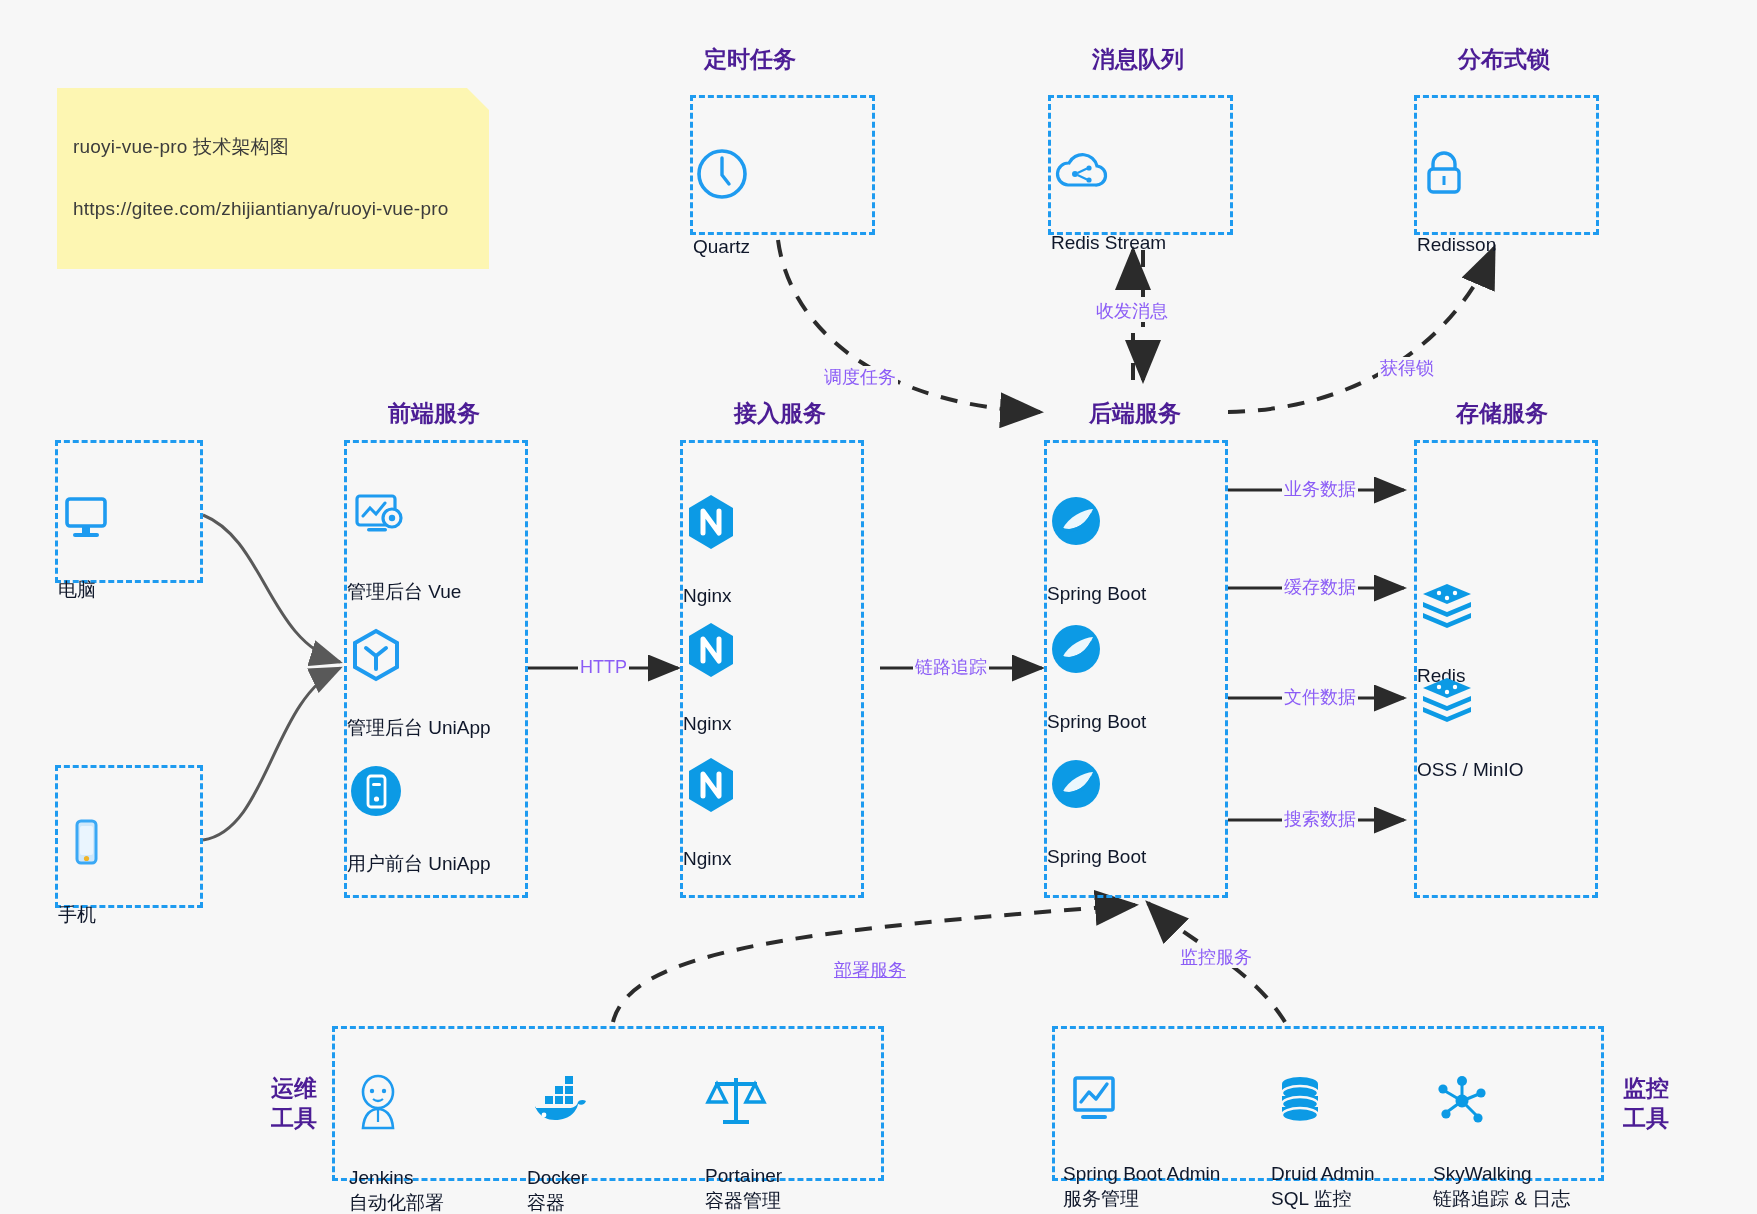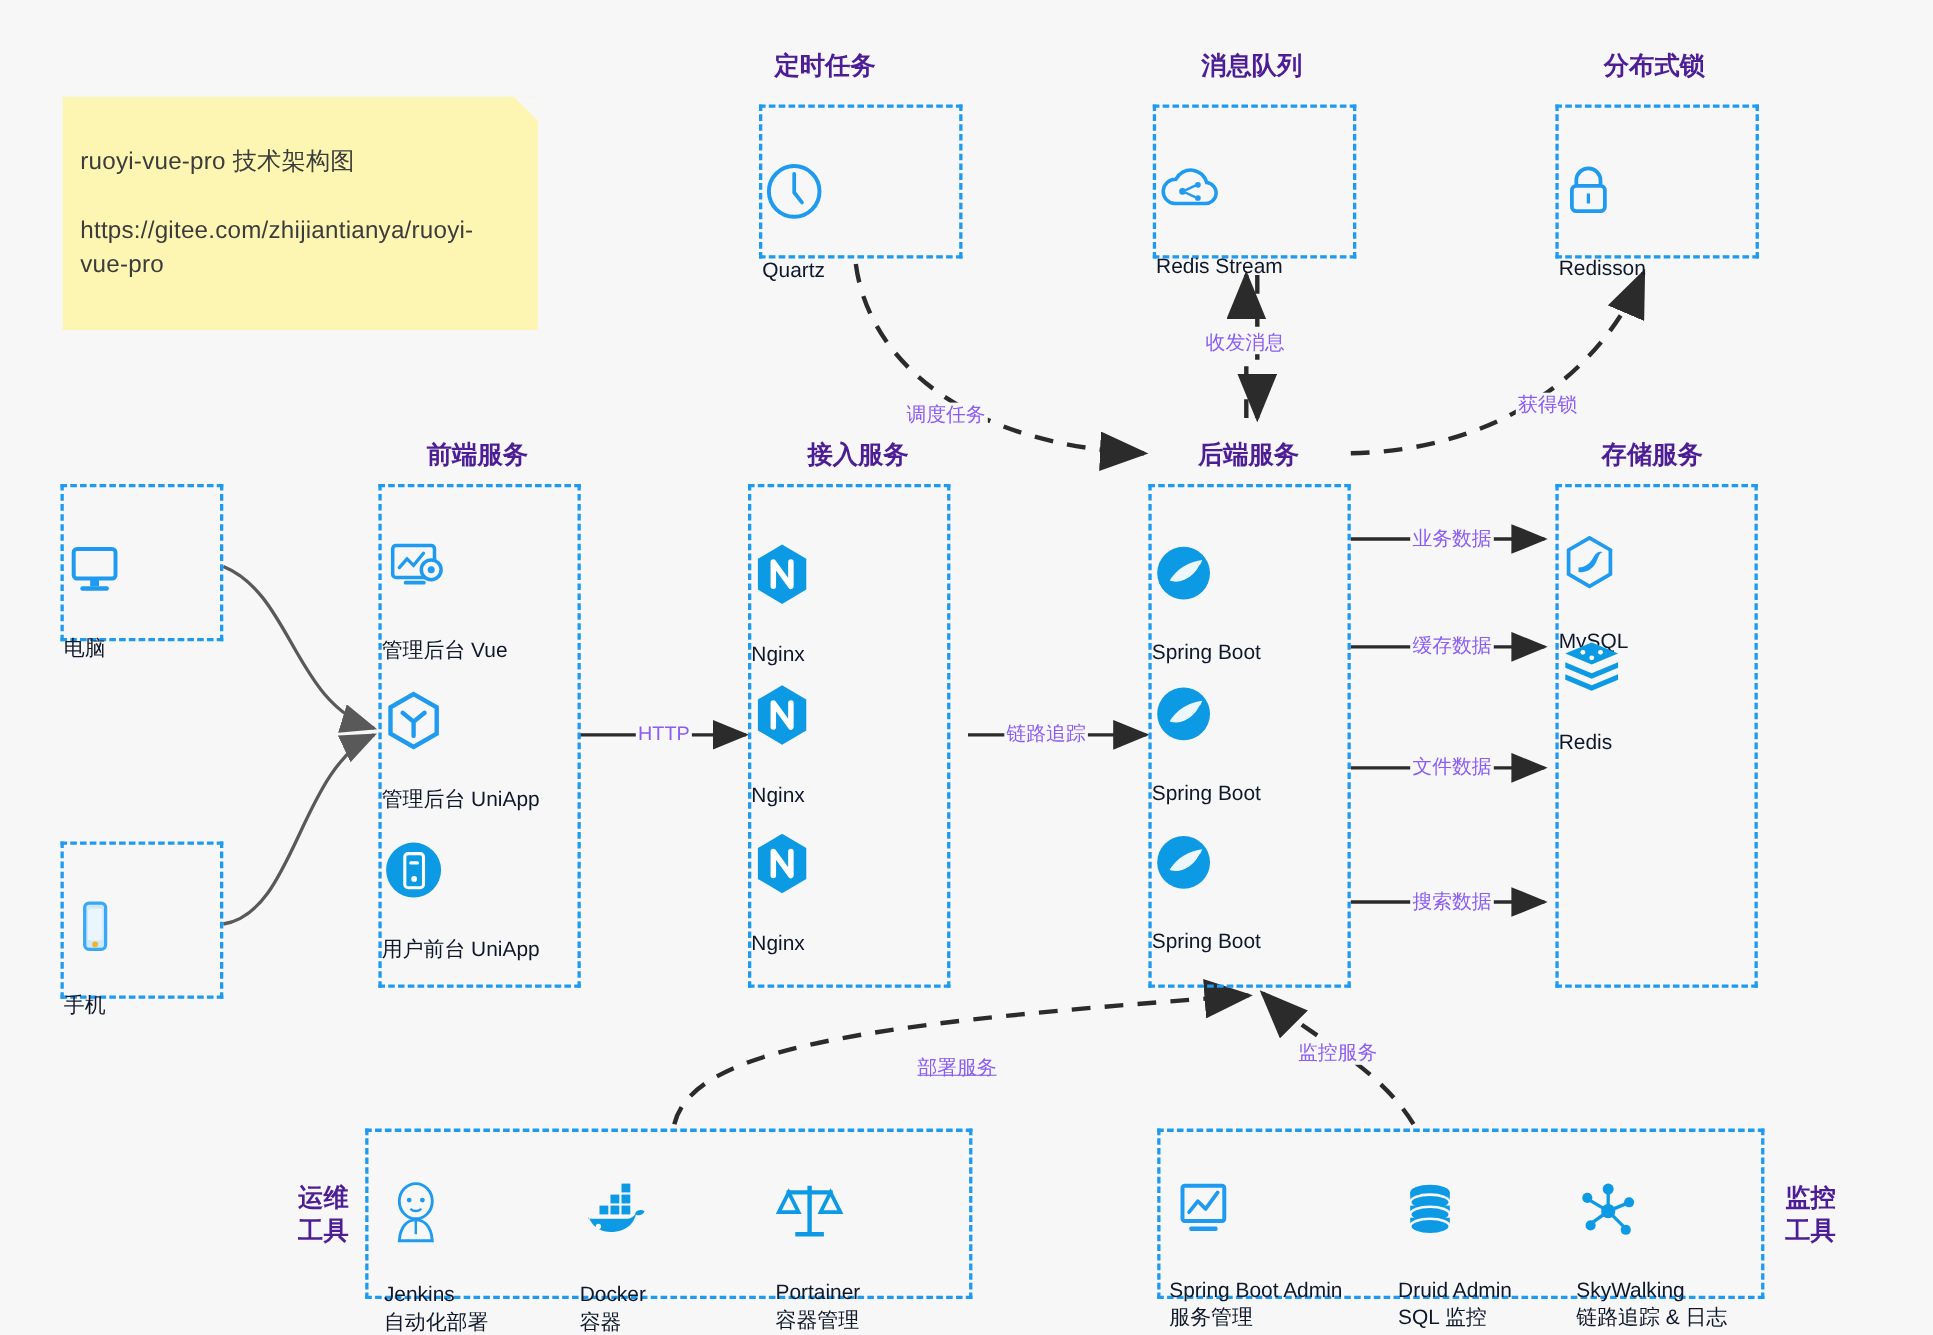--- a/index.html
+++ b/index.html
@@ -12,21 +12,21 @@
     position: relative;
     width: 1757px;
     height: 1214px;
     background: #f7f7f7;
     overflow: hidden;
   }
   .note {
     position: absolute;
     background: #fdf6b2;
     color: #3c3c3c;
-    font-size: 22px;
+    font-size: 19px;
     line-height: 31px;
     padding: 12px 16px 14px 16px;
     white-space: pre-line;
     letter-spacing: .2px;
   }
   .note::after {
     content: "";
     position: absolute;
     right: 0; top: 0;
     border-width: 0 22px 22px 0;
@@ -299,44 +299,48 @@
           <circle cx="29" cy="29" r="24" fill="#0c9ae5"></circle>
           <path d="M15 38 C22 24 36 18 46 17 C40 32 29 38 15 38 Z" fill="#ffffff" opacity=".92"></path>
           <path d="M13 36 C24 42 38 36 45 22" fill="none" stroke="#0c9ae5" stroke-width="3"></path>
         </svg>
       </span>
       <span>Spring Boot</span>
     </div>
   </div>
 
   <div class="box" style="left:1414px; top:440px; width:184px; height:458px;">
-    <div class="node" style="left:0; top:18px; width:178px;">
-      <span class="ic">
-        <svg width="56" height="54" viewBox="0 0 56 54">
-          <path d="M28 3 L47 14 L47 36 L28 47 L9 36 L9 14 Z" fill="none" stroke="#1e9bf0" stroke-width="3.4"></path>
-          <path d="M18 30 C24 30 29 26 32 20 C34 16 37 15 40 16 C36 17 36 22 33 27 C30 32 24 35 18 34 Z" fill="#1e9bf0"></path>
-        </svg>
-      </span>
-      <span>MySQL</span>
-    </div>
 
     <div class="node" style="left:0; top:112px; width:178px;">
       <span class="ic">
         <svg width="60" height="52" viewBox="0 0 60 52">
           <path d="M30 4 L54 14 L30 24 L6 14 Z" fill="#0c9ae5"></path>
           <path d="M6 22 L30 32 L54 22 L54 27 L30 37 L6 27 Z" fill="#0c9ae5"></path>
           <path d="M6 33 L30 43 L54 33 L54 38 L30 48 L6 38 Z" fill="#0c9ae5"></path>
           <circle cx="22" cy="13" r="2.2" fill="#ffffff"></circle>
           <circle cx="38" cy="13" r="2.2" fill="#ffffff"></circle>
           <circle cx="30" cy="18" r="2.2" fill="#ffffff"></circle>
         </svg>
       </span>
       <span>Redis</span>
     </div>
 
+    <div class="node" style="left:0; top:206px; width:178px;">
+      <span class="ic">
+        <svg width="60" height="52" viewBox="0 0 60 52">
+          <path d="M30 4 L54 14 L30 24 L6 14 Z" fill="#0c9ae5"></path>
+          <path d="M6 22 L30 32 L54 22 L54 27 L30 37 L6 27 Z" fill="#0c9ae5"></path>
+          <path d="M6 33 L30 43 L54 33 L54 38 L30 48 L6 38 Z" fill="#0c9ae5"></path>
+          <circle cx="22" cy="13" r="2.2" fill="#ffffff"></circle>
+          <circle cx="38" cy="13" r="2.2" fill="#ffffff"></circle>
+          <circle cx="30" cy="18" r="2.2" fill="#ffffff"></circle>
+        </svg>
+      </span>
+      <span>OSS / MinIO</span>
+    </div>
 
   </div>
 
   <div class="box" style="left:332px; top:1026px; width:552px; height:155px;">
     <div class="node" style="left:14px; top:18px; width:160px;">
       <span class="ic">
         <svg width="58" height="62" viewBox="0 0 58 62">
           <ellipse cx="29" cy="20" rx="15" ry="16" fill="none" stroke="#1e9bf0" stroke-width="2.6"></ellipse>
           <path d="M14 56 C15 42 22 37 29 37 C36 37 43 42 44 56 Z" fill="none" stroke="#1e9bf0" stroke-width="2.6"></path>
           <circle cx="23" cy="19" r="2.2" fill="#1e9bf0"></circle>

